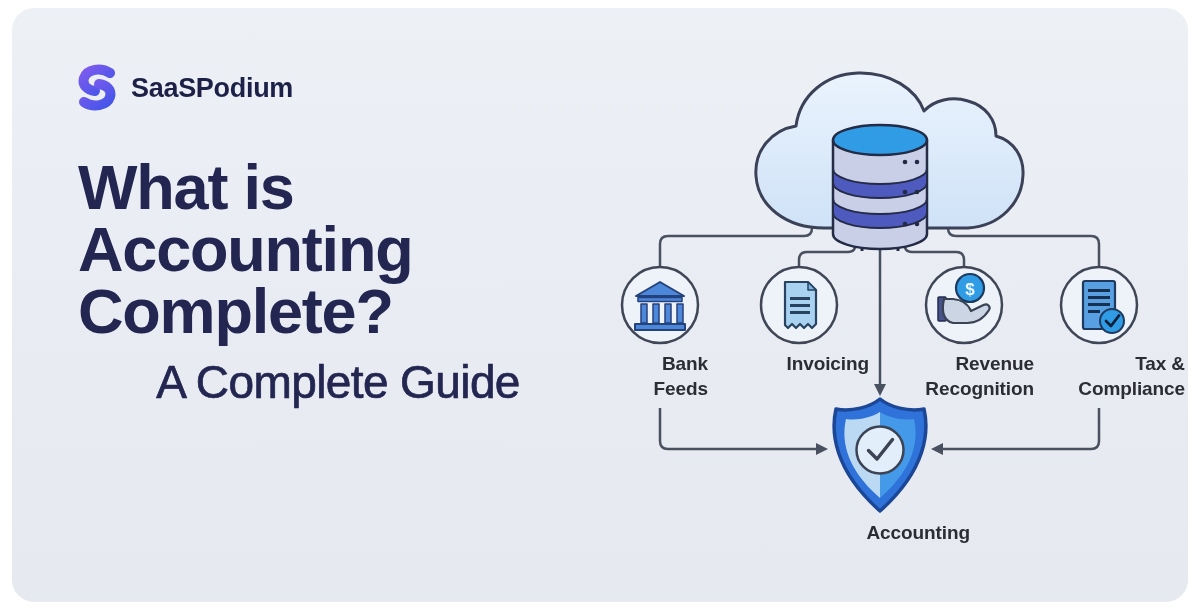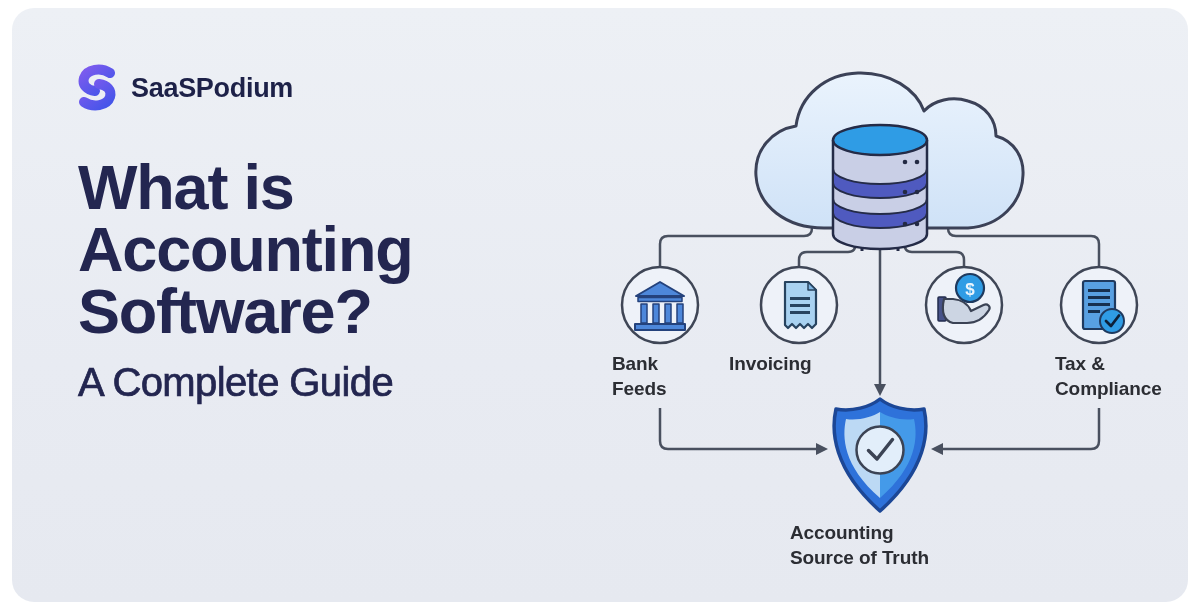--- a/index.html
+++ b/index.html
@@ -16,30 +16,30 @@
   .logo{position:absolute;left:62px;top:56px;display:flex;align-items:center;gap:11px;}
   .logo svg{display:block;}
   .brand-name{
     font-size:27px;font-weight:700;color:#1d2148;letter-spacing:-0.3px;
   }
   
   .headline{position:absolute;left:66px;top:148px;width:520px;}
   .title{font-size:63px;line-height:62px;font-weight:800;color:var(--headline-text,#232650);letter-spacing:-1.2px;margin:0;}
   .title span{display:block;}
   .subtitle{
-    margin:12px 0 0 0;font-size:40px;line-height:56px;font-weight:400;
+    margin:12px 0 0 0;font-size:46px;line-height:56px;font-weight:400;
     -webkit-text-stroke:0.7px currentColor;
-    color:var(--headline-text,#232650);letter-spacing:-0.6px;
+    color:var(--headline-text,#232650);letter-spacing:-0.6px;text-align:center;
   }
   .subtitle span{display:block;}
   
   .diagram{position:absolute;left:560px;top:30px;width:620px;height:560px;}
   .diagram svg{position:absolute;left:0;top:0;}
   .node-label{
-    position:absolute;transform:translateX(-50%);text-align:left;
+    position:absolute;transform:translateX(-50%);text-align:right;
     font-size:19px;font-weight:700;line-height:1.32;color:var(--label-text,#2b2d33);
     letter-spacing:-0.1px;
   }
   .sink-label span{display:block;}
 </style>
 </head>
 <body>
 
 <div class="card">
 
@@ -54,21 +54,21 @@
       <path d="M36 9 C27 3 13 5 10 14 C8 21 13 26 21 27" fill="none" stroke="url(#logoGrad)" stroke-width="10" stroke-linecap="round"></path>
       <path d="M10 38 C19 44 33 42 36 33 C38 26 33 21 25 20" fill="none" stroke="url(#logoGrad)" stroke-width="10" stroke-linecap="round"></path>
     </svg>
     <span class="brand-name">SaaSPodium</span>
   </header>
 
   <section class="headline">
     <h1 class="title">
       <span>What is</span>
       <span>Accounting</span>
-      <span>Software?</span>
+      <span>Complete?</span>
     </h1>
     <h2 class="subtitle">
       <span>A Complete Guide</span>
     </h2>
   </section>
 
   <div class="diagram">
     <svg width="620" height="560" viewBox="0 0 620 560">
       <defs>
         <linearGradient id="cloudGrad" x1="0" y1="0" x2="0" y2="1">
@@ -156,20 +156,20 @@
         <path d="M308 361 C318 369 336 374 352 371 C357 393 355 431 308 473 C261 431 259 393 264 371 C280 374 298 369 308 361 Z" fill="#2e72da" stroke="#1c4796" stroke-width="3.5" stroke-linejoin="round"></path>
         <path d="M308 374 C300 379 286 383 274 381 C270 399 271 428 308 460 Z" fill="#bcd9f4"></path>
         <path d="M308 374 C316 379 330 383 342 381 C346 399 345 428 308 460 Z" fill="#449ae9"></path>
         <circle cx="308" cy="412" r="23.5" fill="#e2eefa" stroke="#3b4354" stroke-width="2.5"></circle>
         <path d="M296.5 412.5 L305 421 L320.5 401.5" fill="none" stroke="#3b4354" stroke-width="3.5" stroke-linecap="round" stroke-linejoin="round"></path>
       </g>
     </svg>
 
     <div class="node-label" style="left:88px;top:313px;width:96px">Bank Feeds</div>
     <div class="node-label" style="left:227px;top:313px;width:140px">Invoicing</div>
+    <div class="node-label" style="left:392px;top:313px;width:140px">Revenue Recognition</div>
     <div class="node-label" style="left:548px;top:313px;width:130px">Tax &amp; Compliance</div>
     <div class="node-label sink-label" style="left:308px;top:482px;width:180px">
       <span>Accounting</span>
-      <span>Source of Truth</span>
     </div>
   </div>
 
 </div>
 
 </body></html>

